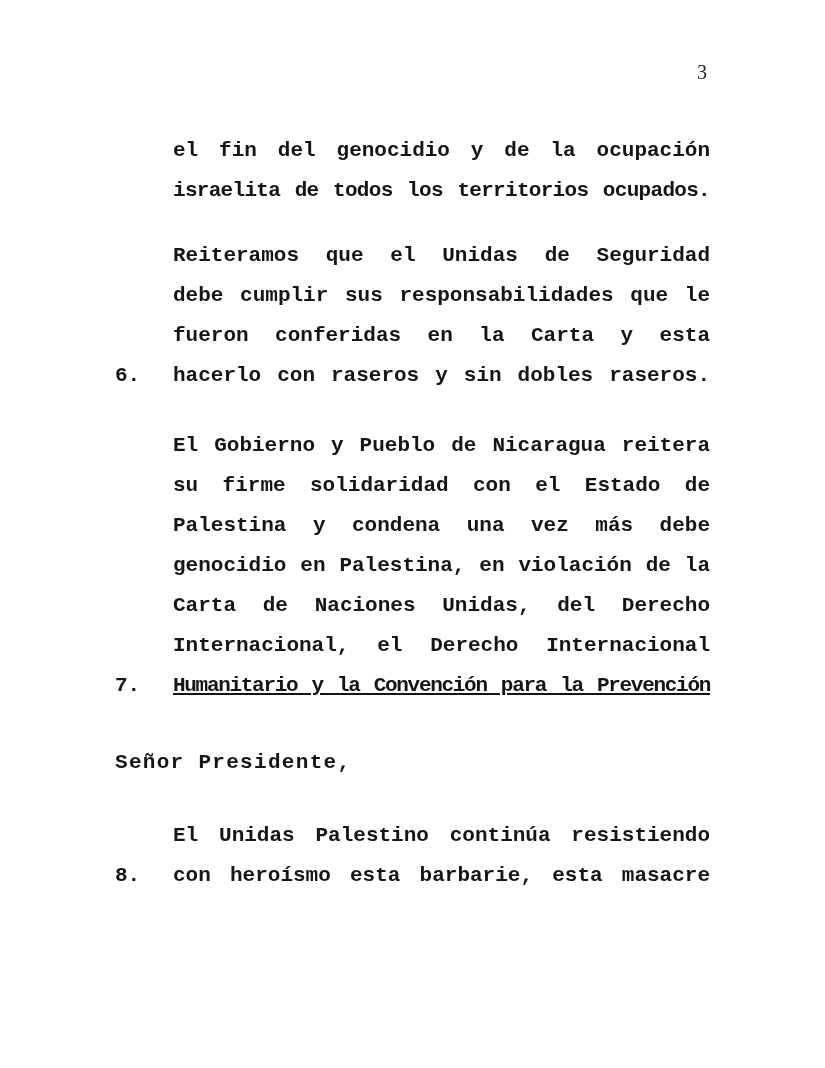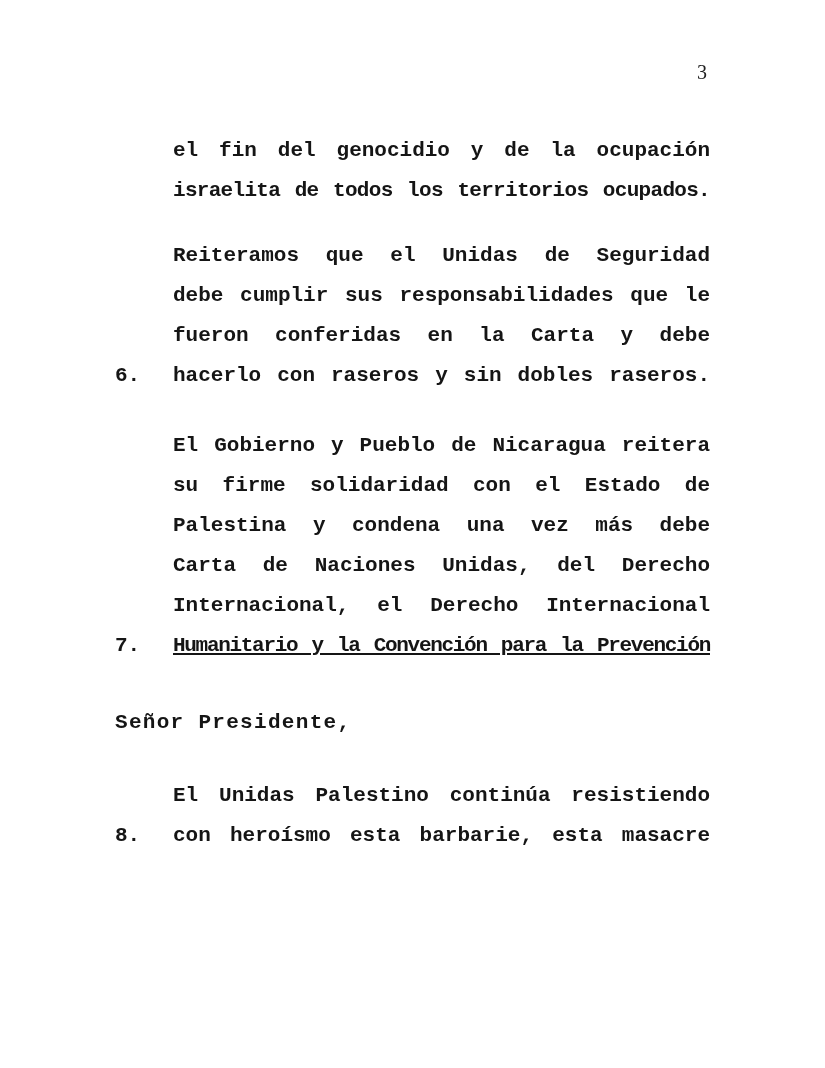--- a/index.html
+++ b/index.html
@@ -85,31 +85,32 @@
         <div class="line">el fin del genocidio y de la ocupación</div>
         <div class="line cond1">israelita de todos los territorios ocupados.</div>
       </div>
     </div>
 
     <div class="para mb-p6">
       <div class="num">6.</div>
       <div class="lines">
         <div class="line">Reiteramos que el Unidas de Seguridad</div>
         <div class="line">debe cumplir sus responsabilidades que le</div>
-        <div class="line">fueron conferidas en la Carta y debe</div>
+        <div class="line">fueron conferidas en la Carta y esta</div>
         <div class="line">hacerlo con raseros y sin dobles raseros.</div>
       </div>
     </div>
 
     <div class="para mb-p7">
       <div class="num">7.</div>
       <div class="lines">
         <div class="line">El Gobierno y Pueblo de Nicaragua reitera</div>
         <div class="line">su firme solidaridad con el Estado de</div>
         <div class="line">Palestina y condena una vez más debe</div>
+        <div class="line">genocidio en Palestina, en violación de la</div>
         <div class="line">Carta de Naciones Unidas, del Derecho</div>
         <div class="line">Internacional, el Derecho Internacional</div>
         <div class="line cond2">Humanitario y la Convención para la Prevención</div>
       </div>
     </div>
 
     <div class="para salutation mb-sal">
       <div class="lines">
         <div class="line">Señor Presidente,</div>
       </div>

